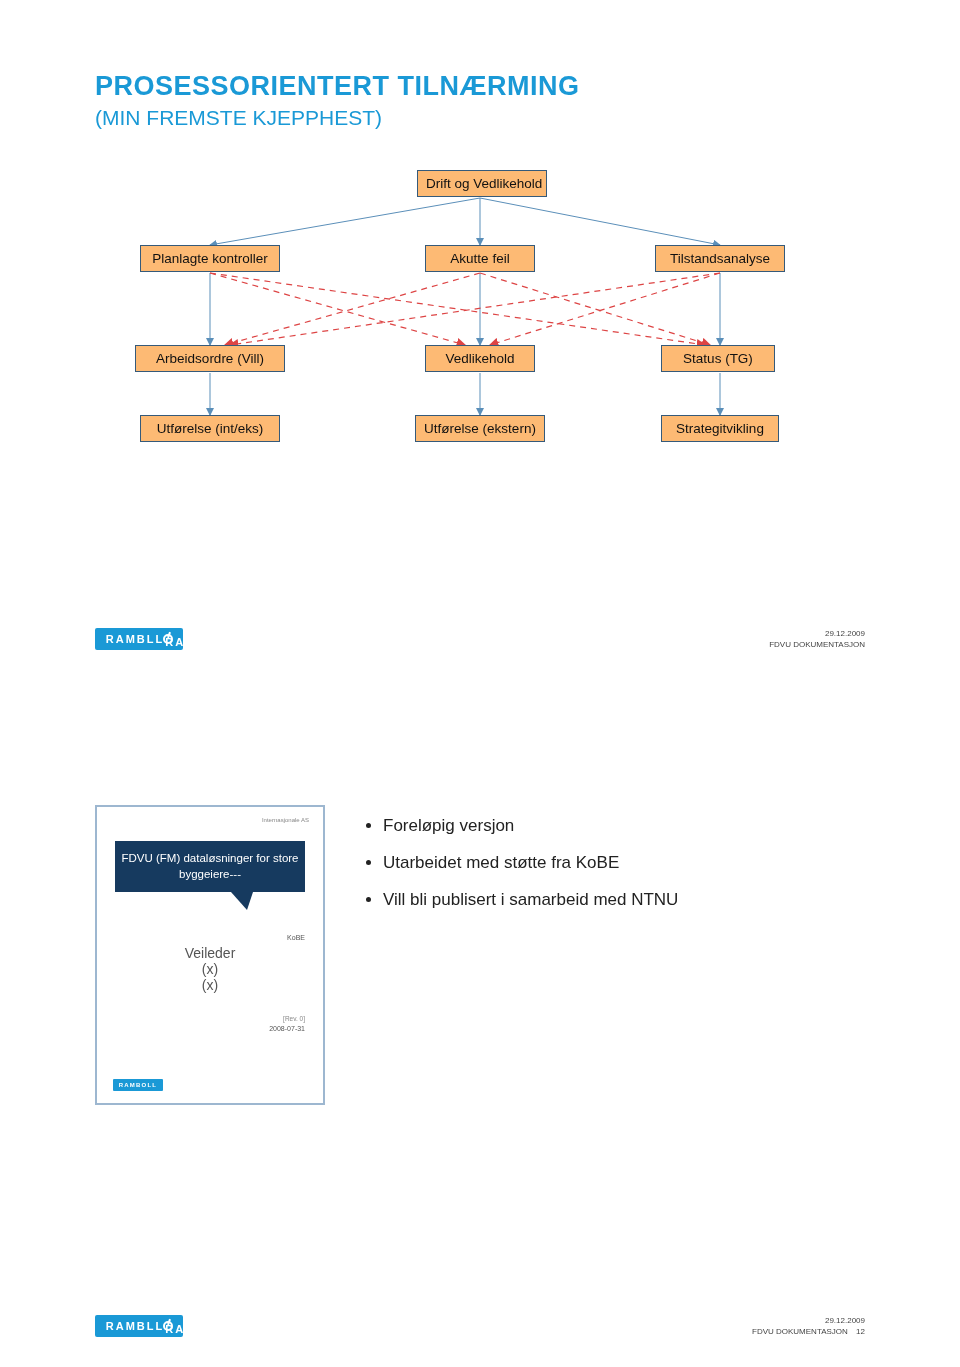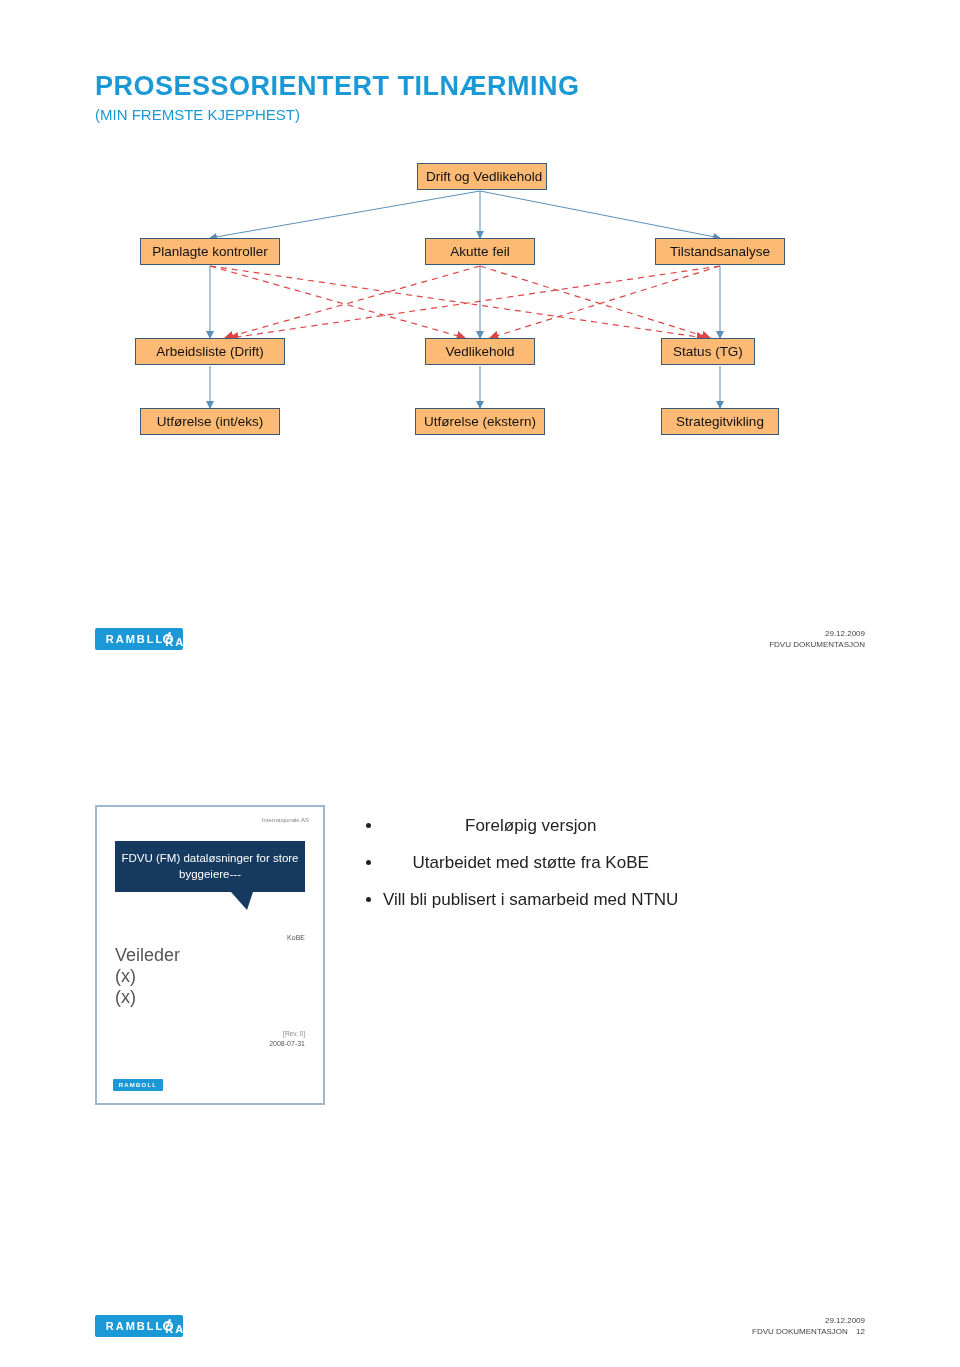--- a/index.html
+++ b/index.html
@@ -26,21 +26,21 @@
   }
   .title {
     color: #1a99d6;
     font-size: 27px;
     font-weight: 700;
     letter-spacing: 0.5px;
     line-height: 1.25;
   }
   .subtitle {
     color: #1a99d6;
-    font-size: 15px;
+    font-size: 21px;
     margin-top: 2px;
   }
   .diagram {
     position: relative;
     width: 770px;
     height: 330px;
     margin-top: 40px;
   }
   .node {
     position: absolute;
@@ -136,23 +136,23 @@
     margin-left: 116px;
   }
   .thumb .mid {
     text-align: right;
     font-size: 7px;
     color: #555;
     margin-top: 24px;
     margin-bottom: 4px;
   }
   .thumb .veil {
-    text-align: left;
+    text-align: center;
     color: #555;
-    font-size: 18px;
+    font-size: 14px;
   }
   .thumb .rev {
     text-align: right;
     font-size: 6.5px;
     color: #888;
     margin-top: 22px;
   }
   .thumb .tdate {
     text-align: right;
     font-size: 7px;
@@ -170,21 +170,20 @@
     letter-spacing: 1.2px;
     display: flex; align-items: center; justify-content: center;
     border-radius: 1px;
   }
   .bullets {
     list-style: disc;
     padding-left: 18px;
     font-size: 17px;
     color: #222;
     margin-top: 10px;
-    text-align: center;
   }
   .bullets li { margin-bottom: 14px; line-height: 1.35; }
 </style>
 </head>
 <body>
 
 <div class="slide slide1">
   <div class="title">PROSESSORIENTERT TILNÆRMING</div>
   <div class="subtitle">(MIN FREMSTE KJEPPHEST)</div>
 
@@ -218,23 +217,23 @@
       <line x1="385" y1="203" x2="385" y2="245" stroke="#5b8fb9" stroke-width="1" marker-end="url(#ah)"></line>
       <line x1="625" y1="203" x2="625" y2="245" stroke="#5b8fb9" stroke-width="1" marker-end="url(#ah)"></line>
     </svg>
 
     <div class="node" style="left:322px; top:0px; width:130px;">Drift og Vedlikehold</div>
 
     <div class="node" style="left:45px; top:75px; width:140px;">Planlagte kontroller</div>
     <div class="node" style="left:330px; top:75px; width:110px;">Akutte feil</div>
     <div class="node" style="left:560px; top:75px; width:130px;">Tilstandsanalyse</div>
 
-    <div class="node" style="left:40px; top:175px; width:150px;">Arbeidsliste (Drift)</div>
+    <div class="node" style="left:40px; top:175px; width:150px;">Arbeidsordre (Vill)</div>
     <div class="node" style="left:330px; top:175px; width:110px;">Vedlikehold</div>
-    <div class="node" style="left:566px; top:175px; width:94px;">Status (TG)</div>
+    <div class="node" style="left:566px; top:175px; width:114px;">Status (TG)</div>
 
     <div class="node" style="left:45px; top:245px; width:140px;">Utførelse (int/eks)</div>
     <div class="node" style="left:320px; top:245px; width:130px;">Utførelse (ekstern)</div>
     <div class="node" style="left:566px; top:245px; width:118px;">Strategitvikling</div>
   </div>
 
   <div class="logo">
       <span></span>
       <span class="o"></span>
     </div>

